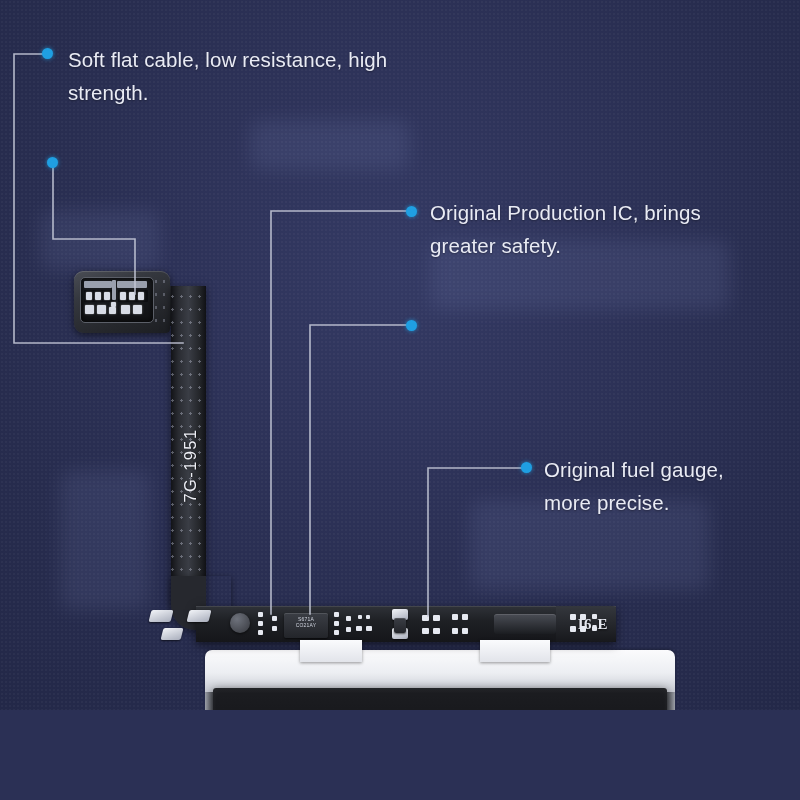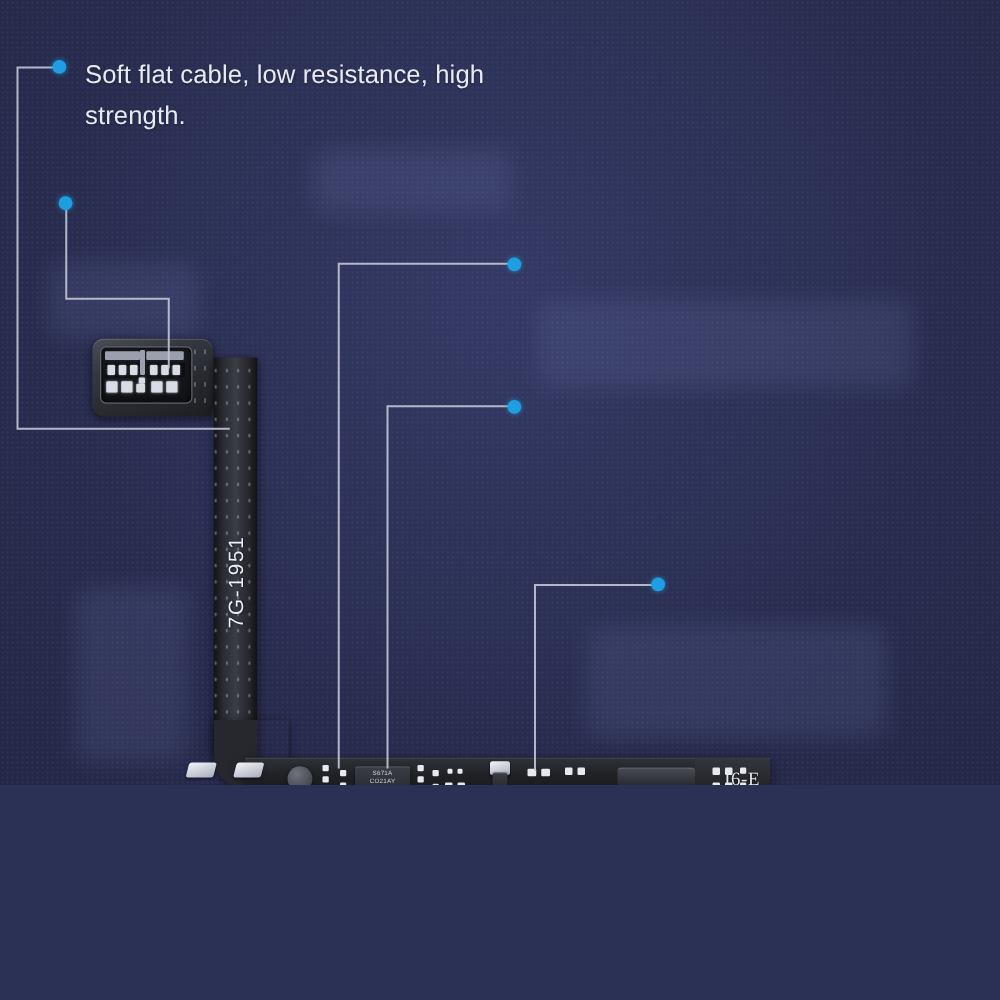--- a/index.html
+++ b/index.html
@@ -3,21 +3,21 @@
 <meta charset="utf-8">
 <title>Battery Flex Cable Infographic</title>
 <style>
   html,body{margin:0;padding:0;}
   body{
     width:800px;height:800px;overflow:hidden;
     font-family:"Liberation Sans","DejaVu Sans",sans-serif;
     background:#2b3055;
   }
   #stage{
-    position:relative;width:800px;height:628px;overflow:hidden;
+    position:relative;width:800px;height:710px;overflow:hidden;
     background:
       radial-gradient(circle at 50% 38%, #343a64 0%, #2d3258 38%, #272c4e 70%, #232848 100%);
   }
   
   #stage::before{
     content:"";position:absolute;inset:0;pointer-events:none;z-index:1;
     background-image:radial-gradient(rgba(255,255,255,.035) 1px, transparent 1px);
     background-size:4px 4px;
     opacity:.9;
   }
@@ -96,20 +96,21 @@
   #strip{
     position:absolute;left:196px;top:606px;width:420px;height:36px;
     background:linear-gradient(180deg,#2f3238 0%,#1e2024 42%,#15161a 100%);
     box-shadow:0 3px 9px rgba(0,0,0,.55), inset 0 1px 0 rgba(255,255,255,.1);
   }
   #strip .rt{position:absolute;right:0;top:0;width:60px;height:36px;background:linear-gradient(180deg,#34373d,#17181c);border-radius:0 4px 4px 0;}
   #strip-label{
     position:absolute;right:8px;top:10px;color:#e4e6ee;font-size:15px;
     font-family:"Liberation Serif","DejaVu Serif",serif;letter-spacing:.5px;
     text-shadow:0 1px 2px rgba(0,0,0,.8);
+    font-weight:bold;
   }
   .chip{
     position:absolute;background:linear-gradient(180deg,#3b3e45,#23252a);
     border-radius:2px;box-shadow:0 1px 2px rgba(0,0,0,.6),inset 0 1px 0 rgba(255,255,255,.12);
     color:#cfd3de;font-size:5px;line-height:6px;text-align:center;padding-top:3px;
     font-family:"Liberation Sans","DejaVu Sans",sans-serif;letter-spacing:.2px;
   }
   .solder{
     position:absolute;background:linear-gradient(160deg,#f2f4f8,#a9aebc);
     border-radius:2px;box-shadow:0 1px 2px rgba(0,0,0,.6);
@@ -183,24 +184,28 @@
     </svg>
   </div>
 
   <div class="dot" style="left:42px;top:48px;"></div>
   <div class="c-text" style="left:68px;top:43px;width:360px;">Soft flat cable, low resistance, high
 strength.</div>
 
   <div class="dot" style="left:47px;top:157px;"></div>
 
   <div class="dot" style="left:406px;top:206px;"></div>
+  <div class="c-text" style="left:430px;top:196px;width:330px;">Original Production IC, brings
+greater safety.</div>
 
   <div class="dot" style="left:406px;top:320px;"></div>
 
   <div class="dot" style="left:521px;top:462px;"></div>
+  <div class="c-text" style="left:544px;top:453px;width:250px;">Original fuel gauge,
+more precise.</div>
 
   <div id="cable">
 
     <div id="elbow"></div>
 
     <div id="head">
       <div id="head-inner">
         <div class="padd" style="left:3px;top:3px;width:28px;height:7px;"></div>
         <div class="padd" style="left:36px;top:3px;width:30px;height:7px;"></div>
         <div class="blk" style="left:3px;top:12px;width:30px;height:12px;"></div>

